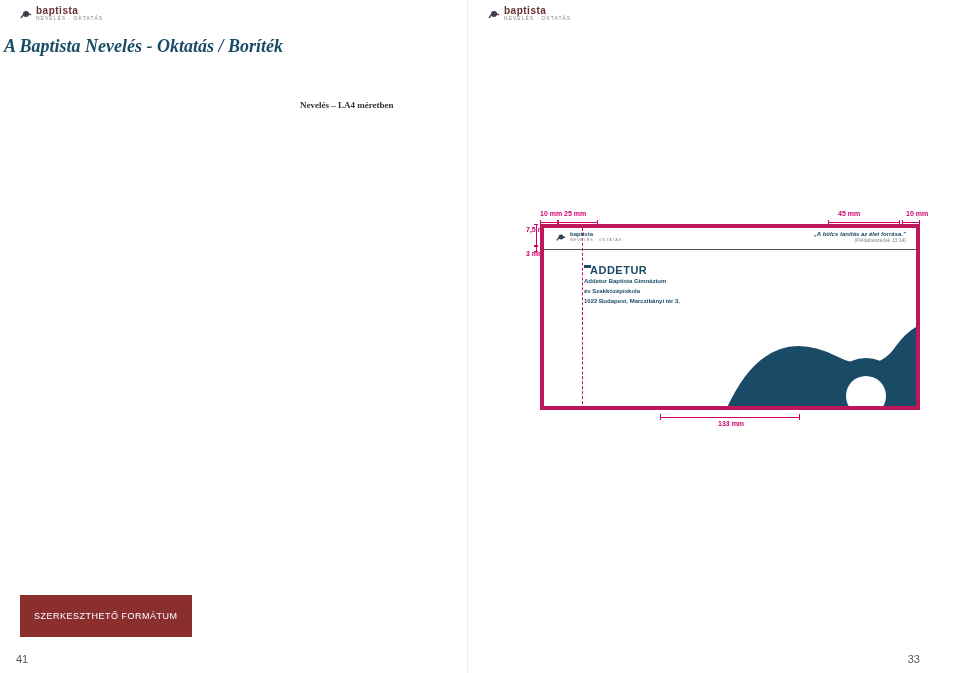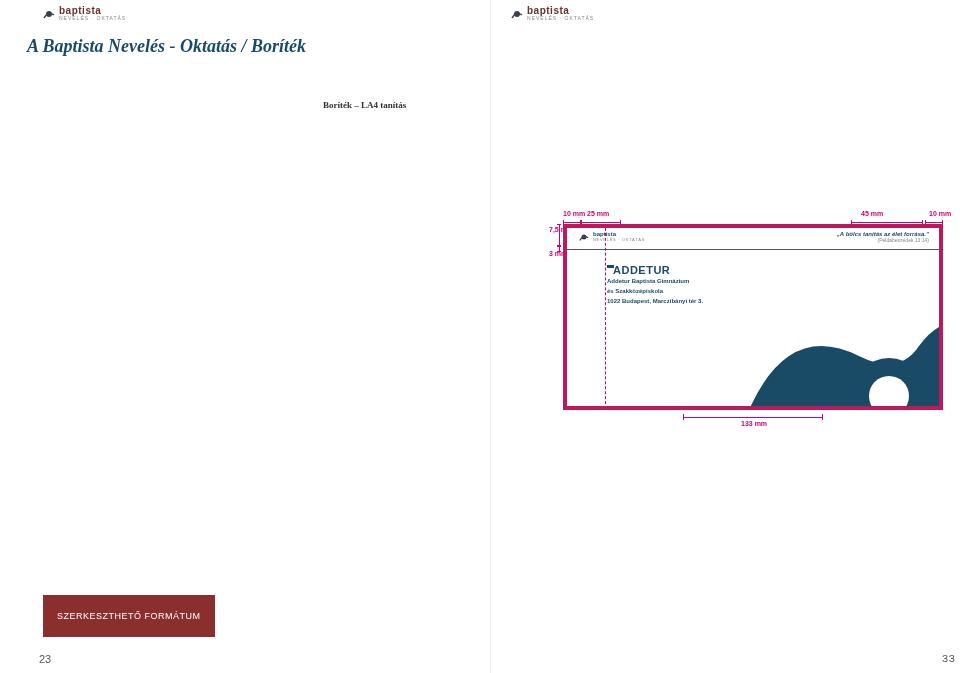--- a/index.html
+++ b/index.html
@@ -1,31 +1,31 @@
 <!DOCTYPE html>
 <html><head>
 <meta charset="utf-8">
 <style>
   * { margin: 0; padding: 0; box-sizing: border-box; }
   body { font-family: Georgia, 'Times New Roman', serif; background: #fff; width: 960px; height: 673px; overflow: hidden; position: relative; color: #2b3a42; }
-  .spread { display: flex; width: 936px; height: 673px; margin-left: 23px; }
+  .spread { display: flex; width: 936px; height: 673px; }
   .page { width: 480px; height: 673px; position: relative; background: #fff; }
   .page-left { border-right: 1px solid #eee; }
   .top-logo { position: absolute; top: 6px; left: 20px; display: flex; align-items: center; gap: 4px; }
   .page-right .top-logo { left: 20px; }
   .logo-mark { width: 12px; height: 12px; }
   .logo-text { display: flex; flex-direction: column; line-height: 1; }
   .logo-text .main { font-family: Arial, sans-serif; font-weight: bold; font-size: 10px; color: #6a2f2f; letter-spacing: 0.5px; }
   .logo-text .sub { font-family: Arial, sans-serif; font-size: 5px; color: #888; letter-spacing: 1px; }
   .headline { position: absolute; top: 36px; left: 4px; font-style: italic; font-weight: bold; font-size: 18px; color: #1a4b66; }
   .body-text { position: absolute; top: 82px; left: 20px; width: 260px; font-size: 9px; line-height: 1.35; color: #333; }
   .side-label { position: absolute; top: 100px; left: 300px; font-size: 9px; font-weight: bold; color: #333; }
   .button-bar { position: absolute; left: 20px; bottom: 36px; background: #8b2e2e; color: #fff; font-family: Arial, sans-serif; font-size: 9px; padding: 16px 14px; letter-spacing: 0.5px; }
   .page-num-left { position: absolute; left: 16px; bottom: 8px; font-family: Arial, sans-serif; font-size: 11px; color: #555; }
-  .page-num-right { position: absolute; right: 4px; bottom: 8px; font-family: Liberation Mono, monospace; font-size: 11px; color: #555; }
+  .page-num-right { position: absolute; right: 16px; bottom: 8px; font-family: Liberation Sans, sans-serif; font-size: 11px; color: #555; }
 
   
   .env-wrap { position: absolute; top: 210px; left: 60px; width: 405px; }
   .dim-row { position: relative; height: 14px; }
   .dim { position: absolute; top: 0; font-family: Arial, sans-serif; font-size: 7px; color: #d0006f; font-weight: bold; }
   .dim-line { position: absolute; top: 10px; height: 4px; border-left: 1px solid #d0006f; border-right: 1px solid #d0006f; }
   .dim-line::after { content: ""; position: absolute; left: 0; right: 0; top: 50%; border-top: 1px solid #d0006f; }
   .envelope { position: relative; width: 380px; height: 186px; border: 4px solid #be185d; margin-left: 12px; background: #fff; overflow: hidden; }
   .env-header { height: 22px; border-bottom: 1px solid #555; position: relative; }
   .env-logo { position: absolute; left: 12px; top: 3px; display: flex; align-items: center; gap: 4px; }
@@ -62,27 +62,27 @@
       </svg>
       <div class="logo-text">
         <span class="main">baptista</span>
         <span class="sub">NEVELÉS · OKTATÁS</span>
       </div>
     </div>
 
     <div class="headline">A Baptista Nevelés - Oktatás / Boríték</div>
 
 
-    <div class="side-label">Boríték – LA4 tanítás</div>
+    <div class="side-label">Nevelés – LA4 méretben</div>
 
     <div class="button-bar">
       <span>SZERKESZTHETŐ FORMÁTUM</span>
     </div>
 
-    <div class="page-num-left">23</div>
+    <div class="page-num-left">41</div>
   </div>
 
   <div class="page page-right">
     <div class="top-logo">
       <svg class="logo-mark" viewBox="0 0 24 24">
         <circle cx="12" cy="12" r="6" fill="#1a4b66"></circle>
         <path d="M2 20 Q10 6 22 14" stroke="#6a2f2f" stroke-width="3" fill="none"></path>
       </svg>
       <div class="logo-text">
         <span class="main">baptista</span>

